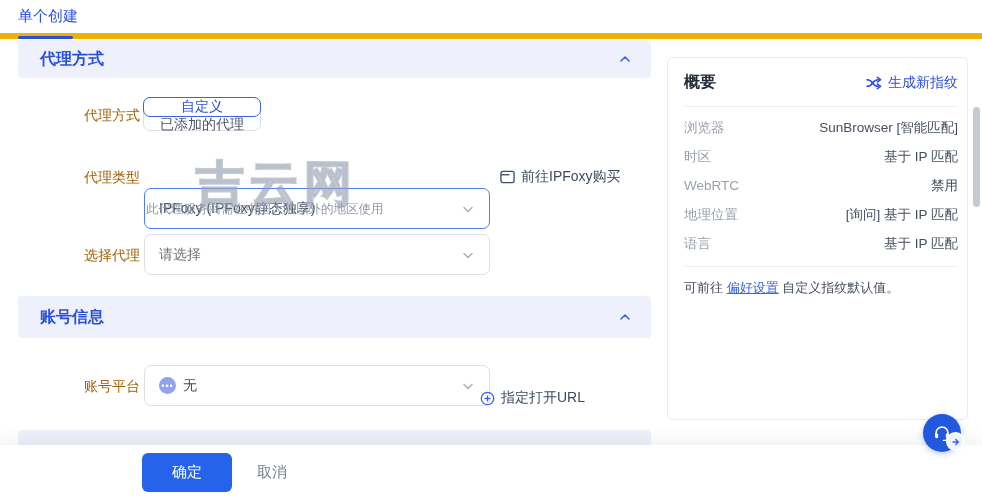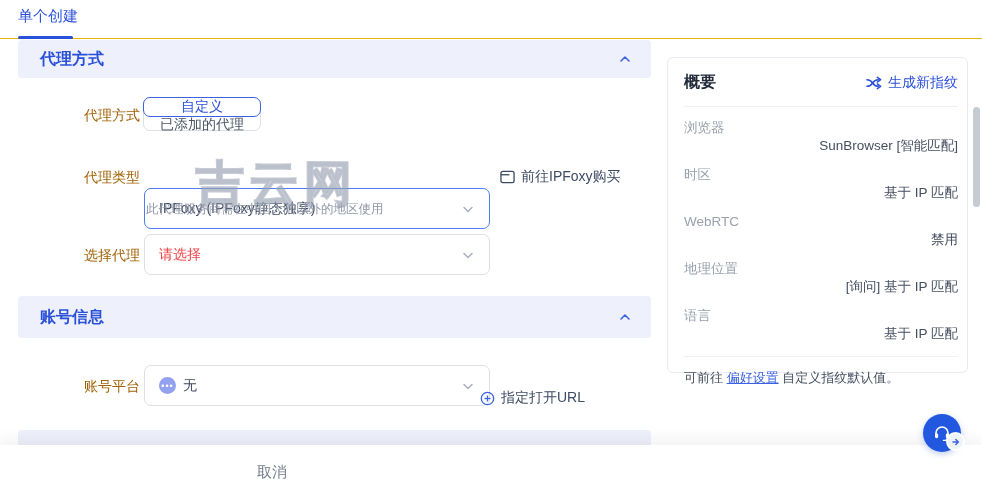--- a/index.html
+++ b/index.html
@@ -3,21 +3,21 @@
 <meta charset="utf-8">
 <style>
   * { margin:0; padding:0; box-sizing:border-box; }
   html,body { width:982px; height:500px; }
   body {
     position:relative; overflow:hidden; background:#fff;
     font-family:"Liberation Sans","DejaVu Sans",sans-serif;
     color:#3f4a5e;
   }
   
-  .tabbar { position:absolute; left:0; top:0; width:982px; height:39px; background:#fff; border-bottom:1px solid #eab308; }
+  .tabbar { position:absolute; left:0; top:0; width:982px; height:39px; background:#fff; border-bottom:6px solid #eab308; }
   .tab-item { position:absolute; left:18px; top:7px; font-size:15px; color:#2b50d8; cursor:pointer; }
   .tab-underline { position:absolute; left:18px; top:36px; width:55px; height:3px; background:#2b50d8; border-radius:2px; }
 
   
   .section-bar { position:absolute; left:18px; width:633px; height:38px; background:#eef1fb; border-radius:4px;
                  display:flex; align-items:center; justify-content:space-between; padding:0 20px 0 22px; }
   .section-bar .title { font-size:16px; font-weight:700; color:#2b50d8; }
   .chev-up { width:12px; height:12px; }
 
   
@@ -26,42 +26,42 @@
   .segmented { position:absolute; left:143px; top:97px; height:34px; display:flex; border:1px solid #dcdfe6; border-radius:7px; background:#fff;flex-direction:column; }
   .seg { display:flex; align-items:center; justify-content:center; padding:0 16px; font-size:14px; color:#4b5564; cursor:pointer; white-space:nowrap; }
   .seg.selected { color:#2b50d8; border:1px solid #3b62e0; border-radius:7px; margin:-1px; background:#fff; }
   .seg + .seg { border-left:1px solid #e3e6ec; }
   .seg.selected + .seg { border-left:none; }
 
   .select { position:absolute; left:144px; width:346px; height:41px; background:#fff; border:1px solid #dcdfe6; border-radius:7px;
             display:flex; align-items:center; padding:0 14px; font-size:14px; color:#3f4a5e; cursor:pointer; }
   .select.focused { border:1px solid #4c7df5; }
   .select .chev { margin-left:auto; width:14px; height:14px; flex:0 0 auto; }
-  .select .placeholder { color:#ef4444;font-family:Liberation Mono, monospace; }
+  .select .placeholder { color:#737373;font-family:Liberation Mono, monospace; }
   .hint { position:absolute; left:146px; top:201px; font-size:12.5px; color:#8f97a8; }
 
   .inline-link { position:absolute; display:flex; align-items:center; gap:6px; font-size:14px; color:#3d4a63; cursor:pointer; }
   .inline-link svg { flex:0 0 auto; }
 
   .avatar-none { width:17px; height:17px; border-radius:50%; background:#93a2ef; color:#fff; font-size:9px; letter-spacing:1px;
                  display:flex; align-items:center; justify-content:center; margin-right:7px; flex:0 0 auto; }
 
   
   .watermark { position:absolute; left:196px; top:152px; z-index:40; pointer-events:none;
                font-size:48px; font-weight:700; letter-spacing:6px;
                color:rgba(173,181,194,0.28); -webkit-text-stroke:2px rgba(150,159,176,0.55); }
 
   
-  .card { position:absolute; left:667px; top:57px; width:301px; height:316px; background:#fff;
+  .card { position:absolute; left:667px; top:57px; width:301px; height:363px; background:#fff;
           border:1px solid #e9ebf0; border-radius:6px; padding:14px 9px 12px 16px; }
   .card-head { display:flex; align-items:center; justify-content:space-between; }
   .card-head .h-title { font-size:16px; font-weight:700; color:#222b3a; }
   .regen { display:flex; align-items:center; gap:5px; font-size:14px; color:#2b50d8; cursor:pointer; }
   .divider { height:1px; background:#eef0f4; margin:13px 0 12px 0; }
-  .srow { display:flex; margin-bottom:11px; line-height:18px;flex-direction:column; }
+  .srow { display:flex; margin-bottom:11px; line-height:18px; }
   .srow .sl { font-size:13.5px; color:#9aa1ad; min-width:78px; flex:0 0 auto; }
   .srow .sv { font-size:13.5px; color:#454e5f; flex:1; text-align:right; }
   .note { font-size:13px; color:#454e5f; }
   .note a { color:#3b62e0; text-decoration:underline; cursor:pointer; }
 
   
   .footer { position:absolute; left:0; bottom:0; width:982px; height:55px; background:#fff;
             box-shadow:0 -6px 14px rgba(31,41,61,0.06); z-index:30; }
   .btn-confirm { position:absolute; left:142px; top:8px; width:90px; height:39px; background:#2563eb; border:none;
                  border-radius:6px; color:#fff; font-size:15px; cursor:pointer; font-family:inherit; }
@@ -192,20 +192,21 @@
 
   <div class="divider"></div>
   <div class="note">
     <span>可前往 </span><a>偏好设置</a><span> 自定义指纹默认值。</span>
   </div>
 </div>
 
 <div class="scroll-thumb"></div>
 
 <div class="footer">
+  <button class="btn-confirm">确定</button>
   <button class="btn-cancel">取消</button>
 </div>
 
 <div class="help-fab">
   <svg width="20" height="20" viewBox="0 0 20 20">
     <path d="M4 12 v-2 a6 6 0 0 1 12 0 v2" fill="none" stroke="#fff" stroke-width="1.7" stroke-linecap="round"></path>
     <rect x="3" y="10.6" width="3.2" height="4.6" rx="1.4" fill="#fff"></rect>
     <rect x="13.8" y="10.6" width="3.2" height="4.6" rx="1.4" fill="#fff"></rect>
     <path d="M15.5 15.2 c0 1.6 -1.8 2.2 -4 2.2" fill="none" stroke="#fff" stroke-width="1.4" stroke-linecap="round"></path>
   </svg>

